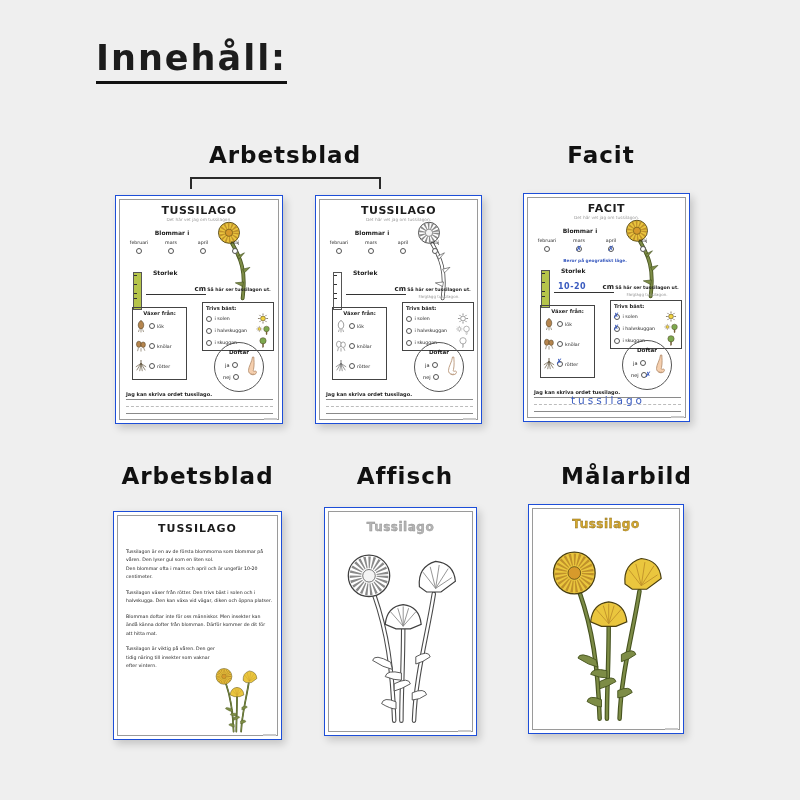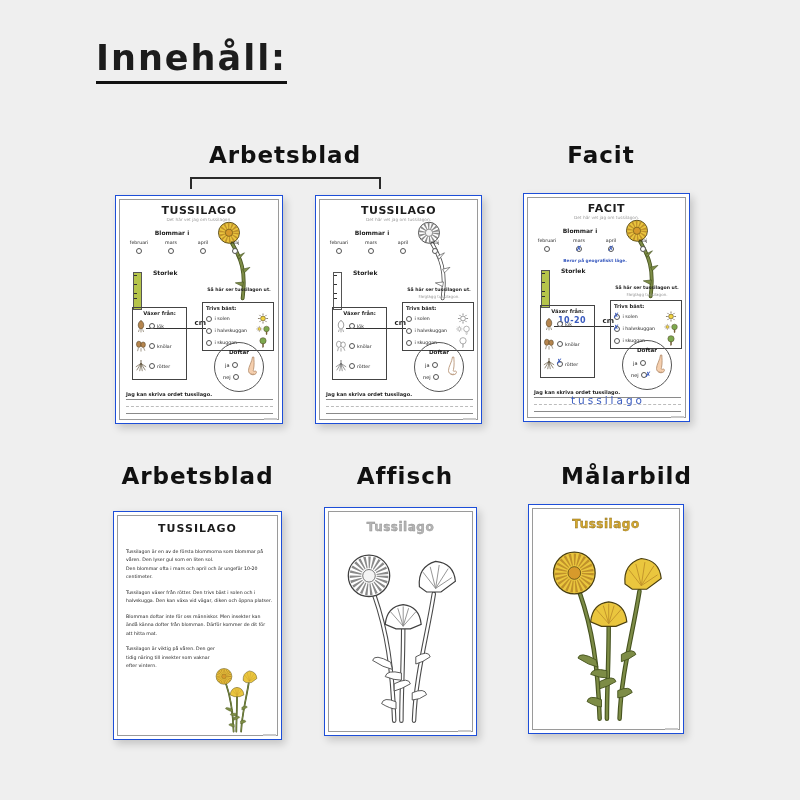--- a/index.html
+++ b/index.html
@@ -32,21 +32,21 @@
   .w-sub{position:absolute;top:21px;left:0;right:0;text-align:center;font-size:4.3px;color:#9b9b9b;}
   .w-flower{position:absolute;left:94px;top:24px;width:58px;height:82px;}
   .w-blommar{position:absolute;left:14px;top:33px;width:84px;text-align:center;font-size:6px;font-weight:bold;}
   .w-months{position:absolute;left:8px;top:44px;width:126px;display:flex;justify-content:space-between;}
   .w-month{position:relative;display:flex;flex-direction:column;align-items:center;gap:2.5px;font-size:4.7px;width:30px;}
   .radio{width:6px;height:6px;border:.8px solid #555;border-radius:50%;background:#fff;display:inline-block;box-sizing:border-box;flex:none;}
   .w-storlek{position:absolute;left:37px;top:73px;font-size:6px;font-weight:bold;}
   .w-ruler{position:absolute;left:17px;top:76px;width:9px;height:38px;background:var(--ruler);border:.8px solid #555;box-sizing:border-box;}
   .w-ruler .ticks{position:absolute;left:0;top:2px;bottom:2px;width:45%;
     background:repeating-linear-gradient(to bottom,#333 0,#333 .7px,transparent .7px,transparent 4.6px);}
-  .w-cmline{position:absolute;left:30px;top:84px;width:60px;height:14px;border-bottom:1px solid #333;margin-top:34px;}
+  .w-cmline{position:absolute;left:30px;top:84px;width:60px;height:14px;border-bottom:1px solid #333;}
   .w-cm{position:absolute;right:0;bottom:1px;font-size:7px;font-weight:bold;}
   .w-serut{position:absolute;left:86px;top:91px;width:74px;text-align:center;font-size:4.6px;font-weight:bold;}
   .w-farglagg{position:absolute;left:86px;top:98px;width:74px;text-align:center;font-size:4.1px;color:#9b9b9b;}
   .trivs{position:absolute;left:86px;top:106px;width:72px;height:49px;border:.9px solid #444;box-sizing:border-box;padding:2px 3px;}
   .t-title{font-size:5.2px;font-weight:bold;margin-bottom:1.5px;}
   .t-row{position:relative;display:flex;align-items:center;gap:2.5px;height:12px;font-size:4.7px;}
   .t-ic{width:14px;height:11px;margin-left:auto;flex:none;}
   .vaxer{position:absolute;left:16px;top:111px;width:55px;height:73px;border:.9px solid #444;box-sizing:border-box;padding:2px;}
   .v-title{text-align:center;font-size:5.2px;font-weight:bold;}
   .v-row{position:relative;display:flex;align-items:center;gap:2px;height:20px;font-size:4.7px;}

